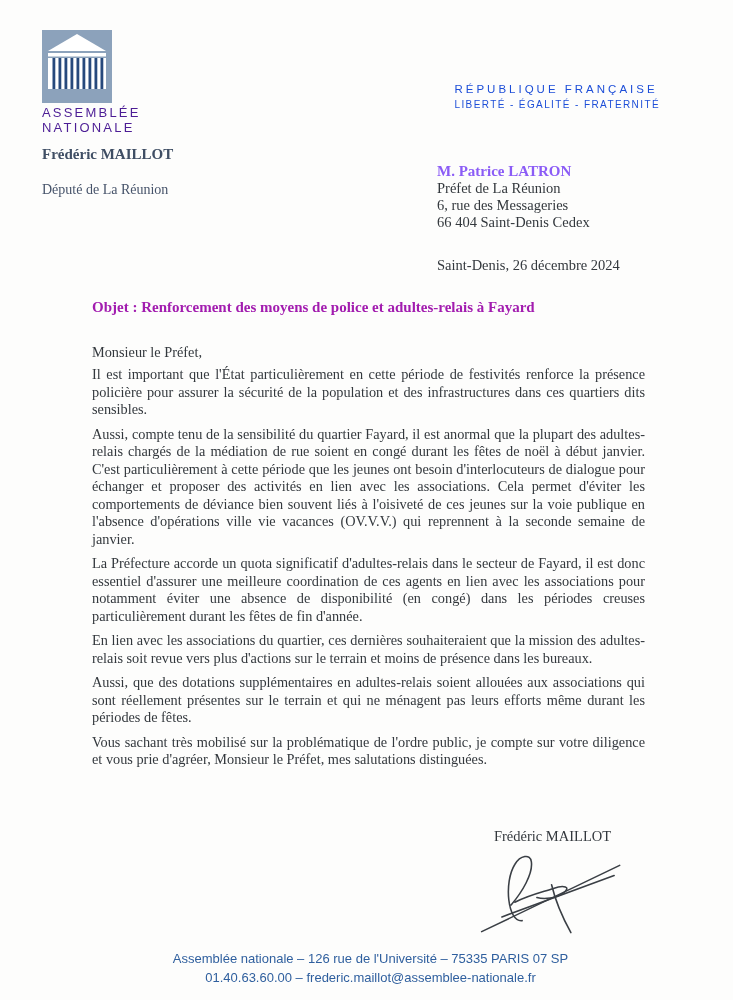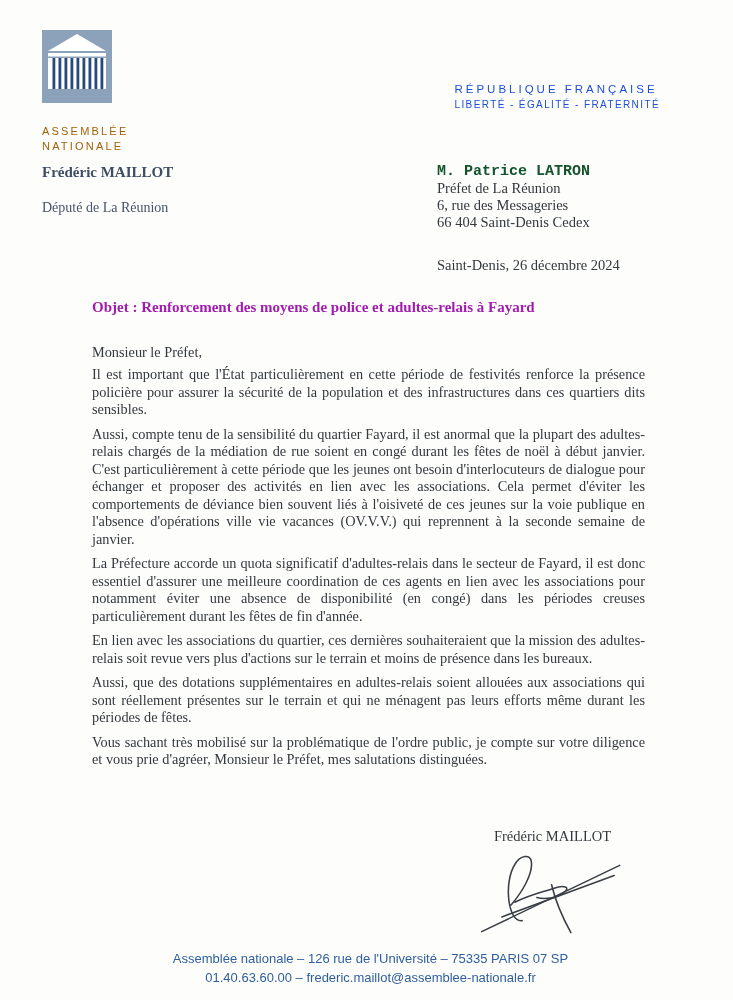--- a/index.html
+++ b/index.html
@@ -12,25 +12,25 @@
     overflow: hidden;
     font-family: "Liberation Serif", "DejaVu Serif", serif;
     color: #33383d;
   }
 
   
   .brand { position: absolute; left: 42px; top: 30px; width: 240px; }
   .logo-box { width: 70px; height: 73px; display: block; }
   .logo-caption {
     font-family: "Liberation Sans", sans-serif;
-    font-size: 11px;
+    font-size: 13px;
     letter-spacing: 2.2px;
-    color: #a16207;
+    color: #4c1d95;
     line-height: 14.5px;
-    margin-top: 21px;
+    margin-top: 3px;
   }
   .sender-name {
     margin-top: 11px;
     font-size: 15px;
     font-weight: bold;
     color: #3f4e64;
   }
   .sender-title {
     font-size: 14px;
     color: #46536a;
@@ -42,21 +42,21 @@
     right: 73px;
     text-align: left;
     font-family: "Liberation Sans", sans-serif;
     color: #1d4ed8;
   }
   .republic-l1 { font-size: 11.5px; letter-spacing: 3px; }
   .republic-l2 { font-size: 10px; letter-spacing: 1.4px; margin-top: 4px; }
 
   
   .recipient { position: absolute; left: 437px; top: 163px; font-size: 14.5px; line-height: 17px; }
-  .recipient-name { font-weight: bold; font-size: 15px; color: #14532d; font-family: Liberation Mono, monospace; }
+  .recipient-name { font-weight: bold; font-size: 15px; color: #8b5cf6; }
   .date-line { position: absolute; left: 437px; top: 257px; font-size: 14.5px; }
 
   
   .subject {
     position: absolute; left: 92px; top: 299px; width: 560px;
     font-weight: bold; font-size: 15px; color: #a21caf;
   }
   .salutation { position: absolute; left: 92px; top: 344px; font-size: 14.3px; }
   .letter-body {
     position: absolute; left: 92px; top: 366px; width: 553px;

